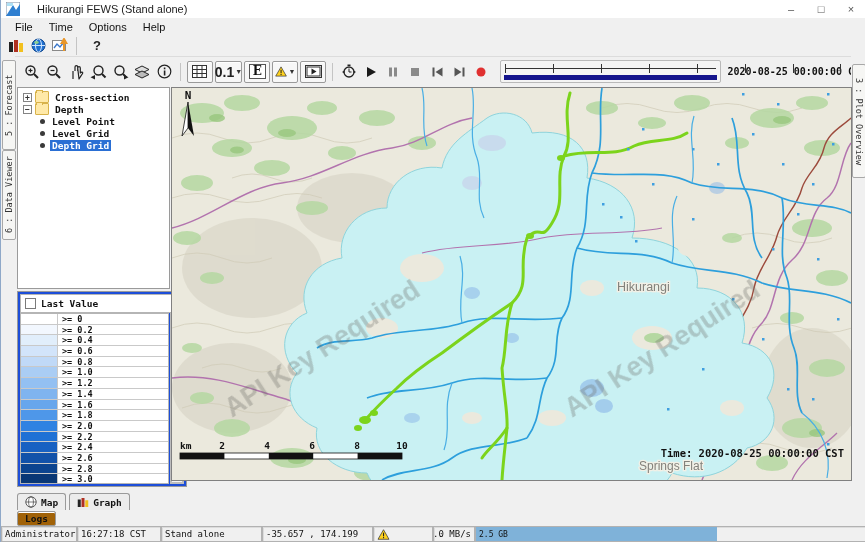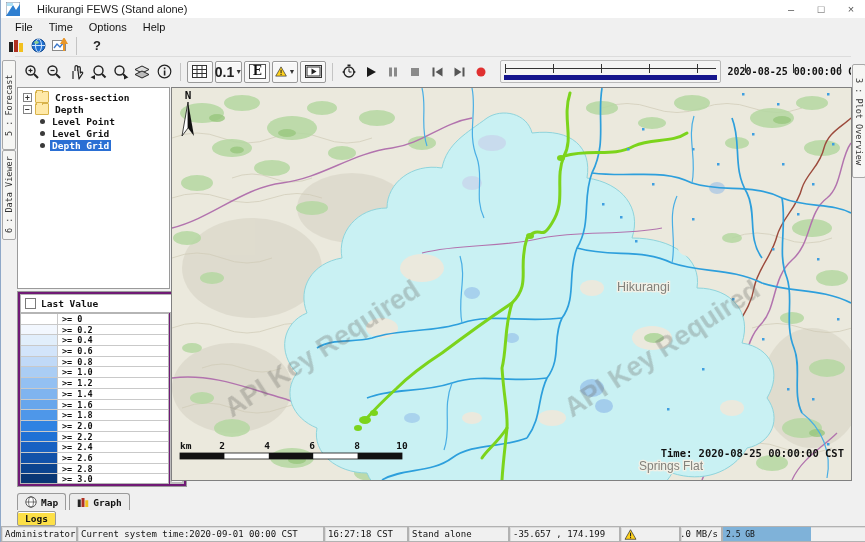--- a/index.html
+++ b/index.html
@@ -43,40 +43,40 @@
   .tree-panel{left:16px;top:87px;width:153px;height:202px;font-family:"DejaVu Sans Mono",monospace;font-size:9.5px;font-weight:600;padding-top:3px;}
   .tree-row{height:12px;display:flex;align-items:center;white-space:nowrap;}
   .toggle{width:9px;height:9px;border:1px solid #848484;background:#fff;font-size:8px;line-height:7px;text-align:center;margin:0 3px 0 5px;color:#333;box-sizing:border-box;}
   .folder{width:12px;height:10px;background:#ffe9a8;border:1px solid #d8b24a;border-radius:1px;margin-right:4px;position:relative;}
   .folder:before{content:"";position:absolute;left:0;top:-2px;width:5px;height:2px;background:#ffe9a8;border:1px solid #d8b24a;border-bottom:none;}
   .leaf-pad{width:22px;}
   .bullet{width:5px;height:5px;border-radius:50%;background:#3a3a3a;margin-right:5px;}
   .tree-label{padding:0 2px;text-align:center;}
   .tree-label.selected{background:#2a6fd4;color:#fff;}
   
-  .legend-panel{left:16px;top:291px;width:170px;height:196px;background:#701a75;border:1px solid #9a9a9a;box-sizing:border-box;font-family:"DejaVu Sans Mono",monospace;}
+  .legend-panel{left:16px;top:291px;width:170px;height:196px;background:#1d4ed8;border:1px solid #9a9a9a;box-sizing:border-box;font-family:"DejaVu Sans Mono",monospace;}
   .legend-head{height:17px;background:#fff;border:1px solid #b5b5b5;margin:2px;display:flex;align-items:center;font-size:9.5px;font-weight:600;}
   .cbx{width:9px;height:9px;border:1px solid #7a7a7a;background:#fff;margin:0 5px 0 4px;}
   .legend-table{position:absolute;left:2px;top:21px;right:17px;bottom:2px;background:#fff;border:1px solid #b5b5b5;overflow:hidden;}
   .lg-row{height:10.7px;display:flex;border-bottom:1px solid #c9c9c9;box-sizing:border-box;}
   .swatch{width:37px;border-right:1px solid #c9c9c9;box-sizing:border-box;}
   .lg-label{font-size:8.5px;font-weight:600;padding-left:4px;line-height:10px;}
   .vscroll{position:absolute;right:2px;top:21px;width:14px;bottom:2px;background:#ececec;border:1px solid #bdbdbd;box-sizing:border-box;display:flex;flex-direction:column;justify-content:space-between;align-items:center;}
   .varrow{font-size:6px;color:#444;width:100%;text-align:center;background:#f6f6f6;border:1px solid #bdbdbd;box-sizing:border-box;height:11px;line-height:10px;}
   
   .map-wrap{left:170px;top:87px;width:679px;height:392px;border:1px solid #808080;box-sizing:content-box;overflow:hidden;background:#ebe9dd;}
   
   .tabbar{left:0;top:489px;width:865px;height:21px;background:#f0f0f0;display:flex;align-items:flex-end;padding-left:16px;box-sizing:border-box;}
   .btab{display:flex;align-items:center;gap:4px;border:1px solid #9a9a9a;border-bottom:none;border-radius:3px 3px 0 0;background:#ececec;
         height:16px;padding:0 7px;margin-right:3px;font-family:"DejaVu Sans Mono",monospace;font-size:9.5px;font-weight:600;}
   .btab.active{background:#ffffff;height:20px;}
   .tab-close{font-weight:bold;font-size:10px;color:#111;margin-left:2px;}
   .tab-restore{width:7px;height:6px;border:1.5px solid #333;display:inline-block;}
   .logsrow{left:0;top:510px;width:865px;height:16px;background:#f0f0f0;display:flex;align-items:center;padding-left:16px;box-sizing:border-box;}
-  .logs-btn{border:1px solid #9a9a9a;border-radius:2px;background:#fde047;box-shadow:inset 0 1px 0 #fff;
+  .logs-btn{border:1px solid #9a9a9a;border-radius:2px;background:#a16207;box-shadow:inset 0 1px 0 #fff;
             font-family:"DejaVu Sans Mono",monospace;font-size:9.5px;font-weight:600;padding:1px 7px;}
   
   .statusbar{left:0;top:526px;width:865px;height:16px;display:flex;background:#f0f0f0;font-family:"DejaVu Sans Mono",monospace;font-size:9px;}
   .seg{border:1px solid #b2b2b2;box-shadow:inset 1px 1px 0 #dcdcdc;box-sizing:border-box;display:flex;align-items:center;
        padding:0 3px;white-space:nowrap;overflow:hidden;background:#f0f0f0;position:relative;}
   .seg .txt{position:relative;z-index:2;}
   .memfill{position:absolute;left:0;top:0;bottom:0;width:62%;background:#7fb2d9;z-index:1;}
   svg{display:block;}
 </style>
 </head>
@@ -606,23 +606,20 @@
 </div>
 
 <div class="abs logsrow">
   <span class="logs-btn">Logs</span>
 </div>
 
 <div class="abs statusbar">
   <div class="seg" style="width:76px">
       <span class="txt">Administrator</span>
     </div>
-  <div class="seg" style="width:247px">
-      <span class="txt">Current system time:2020-09-01 00:00 CST</span>
-    </div>
   <div class="seg" style="width:84px">
       <span class="txt">16:27:18 CST</span>
     </div>
   <div class="seg" style="width:101px">
       <span class="txt">Stand alone</span>
     </div>
   <div class="seg" style="width:111px">
       <span class="txt">-35.657 , 174.199</span>
     </div>
   <div class="seg" style="width:60px">

